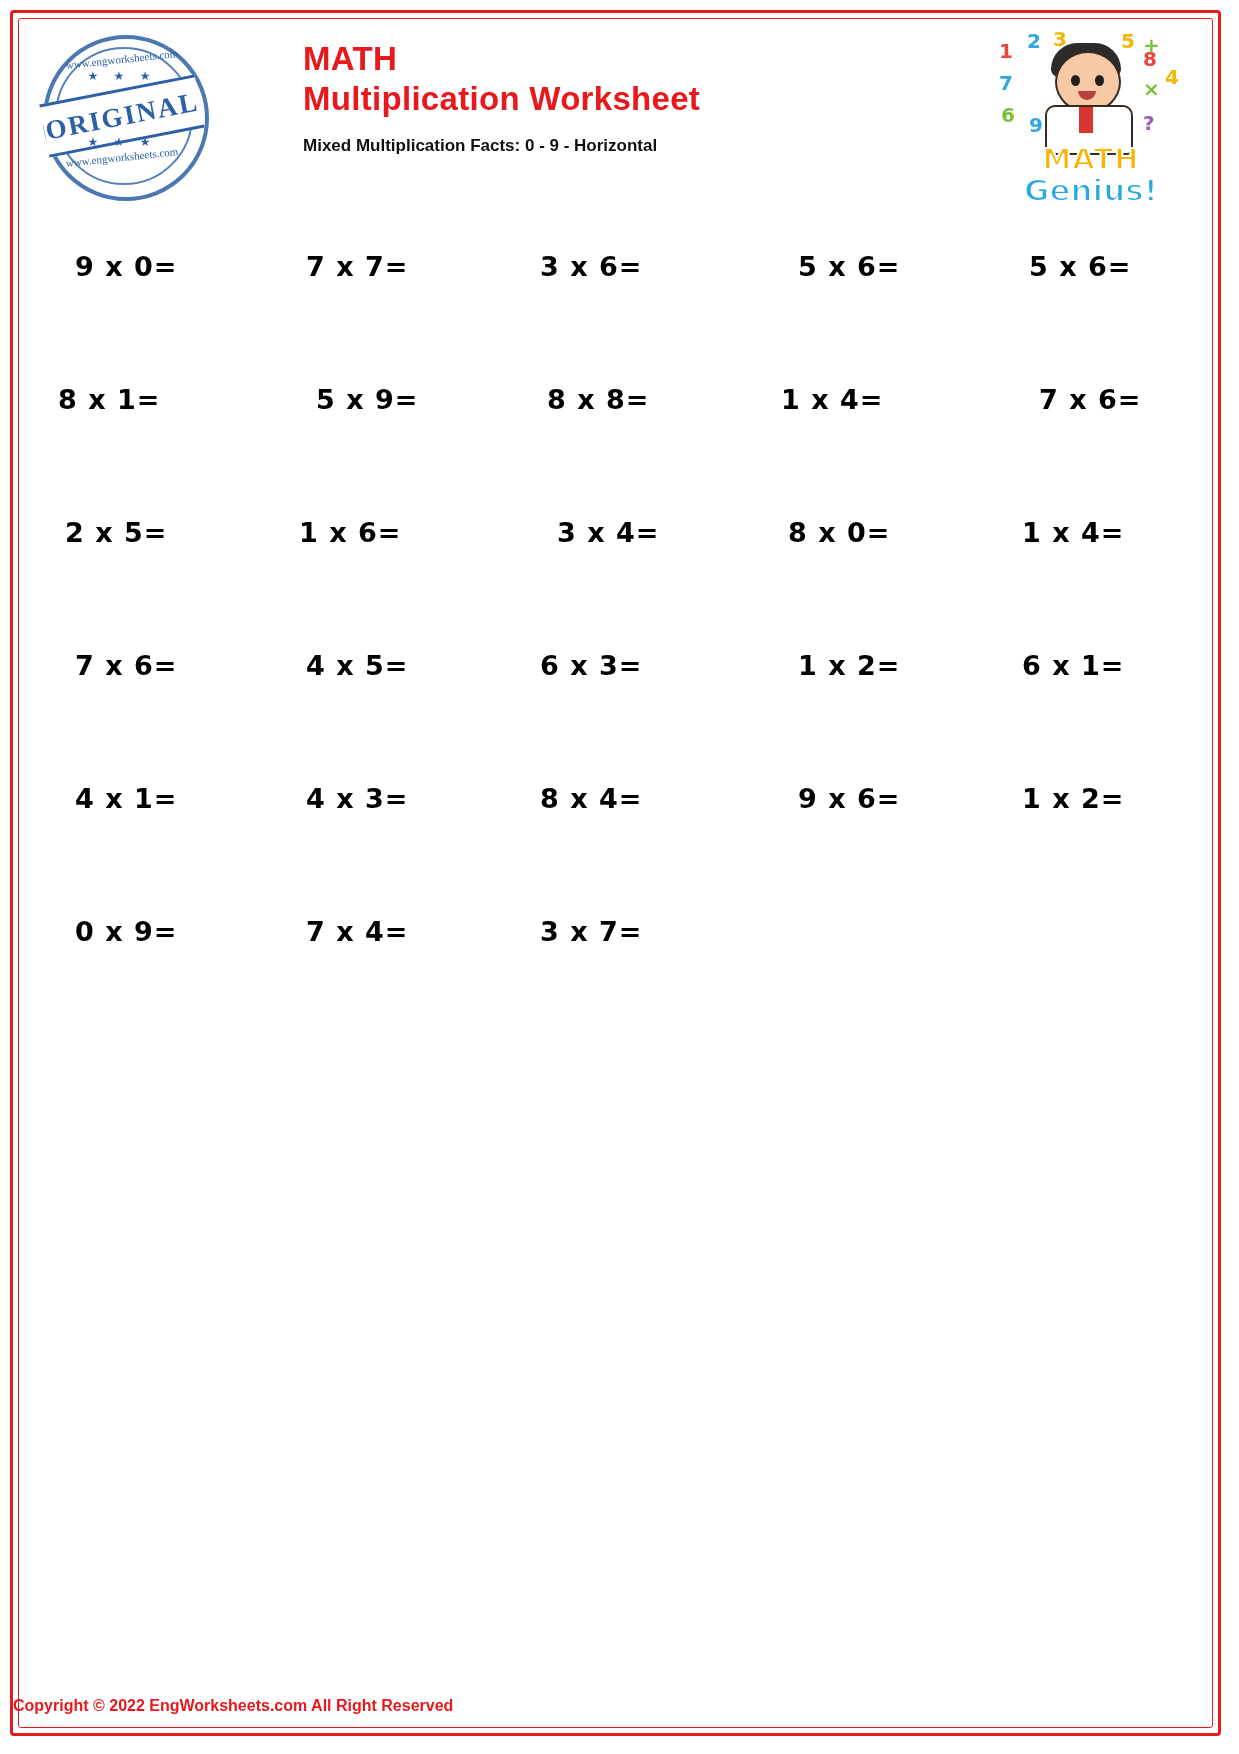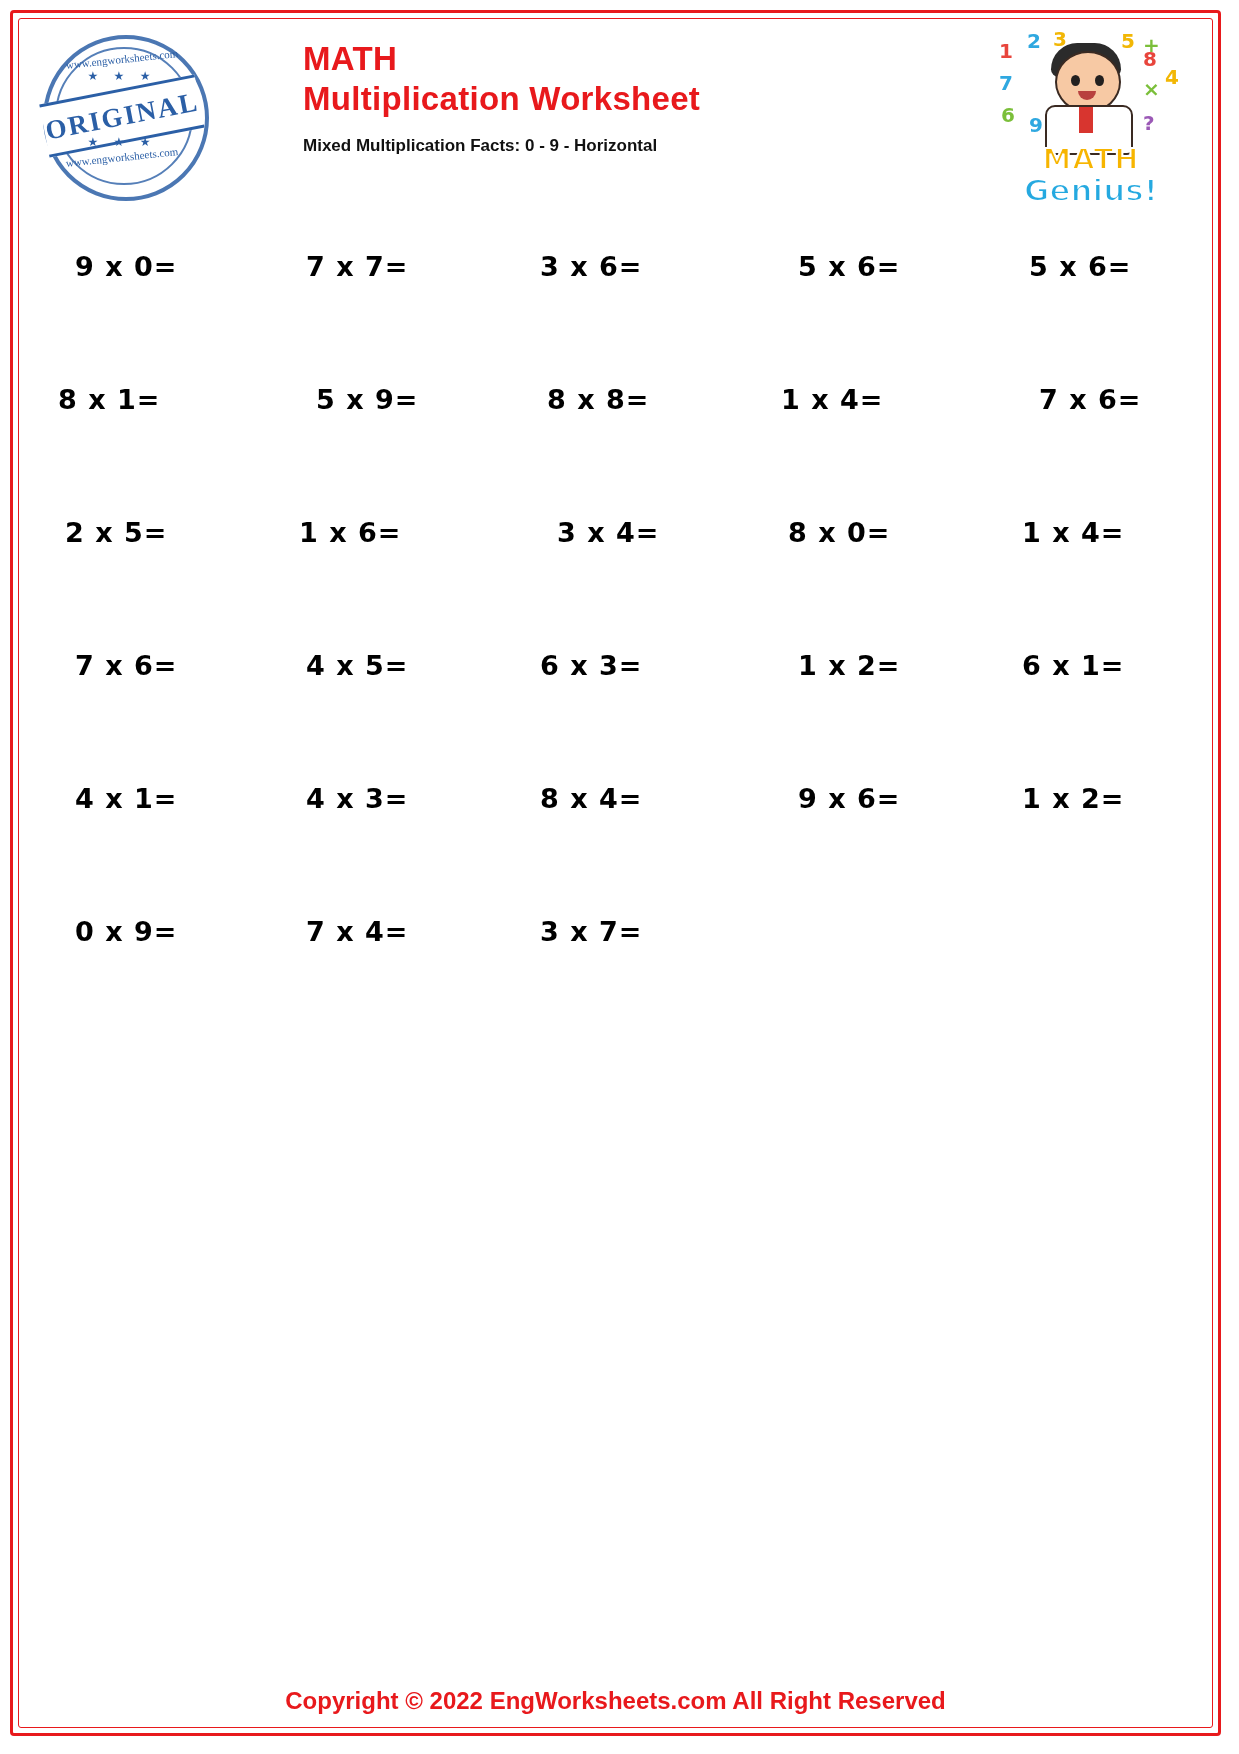--- a/index.html
+++ b/index.html
@@ -254,23 +254,22 @@
   .col0 .cell, .cell.c0 { padding-left: 62px; }
   .cell.c1 { padding-left: 52px; }
   .cell.c2 { padding-left: 45px; }
 
   
   .footer {
     position: absolute;
     left: 0;
     bottom: 18px;
     width: 100%;
-    text-align: center;
     color: #e8191c;
-    font-size: 24px;
+    font-size: 16px;
     font-weight: bold;
   }
 </style>
 </head>
 <body>
 
 <div class="page">
   <div class="inner-rule"></div>
 
   <div class="header">

